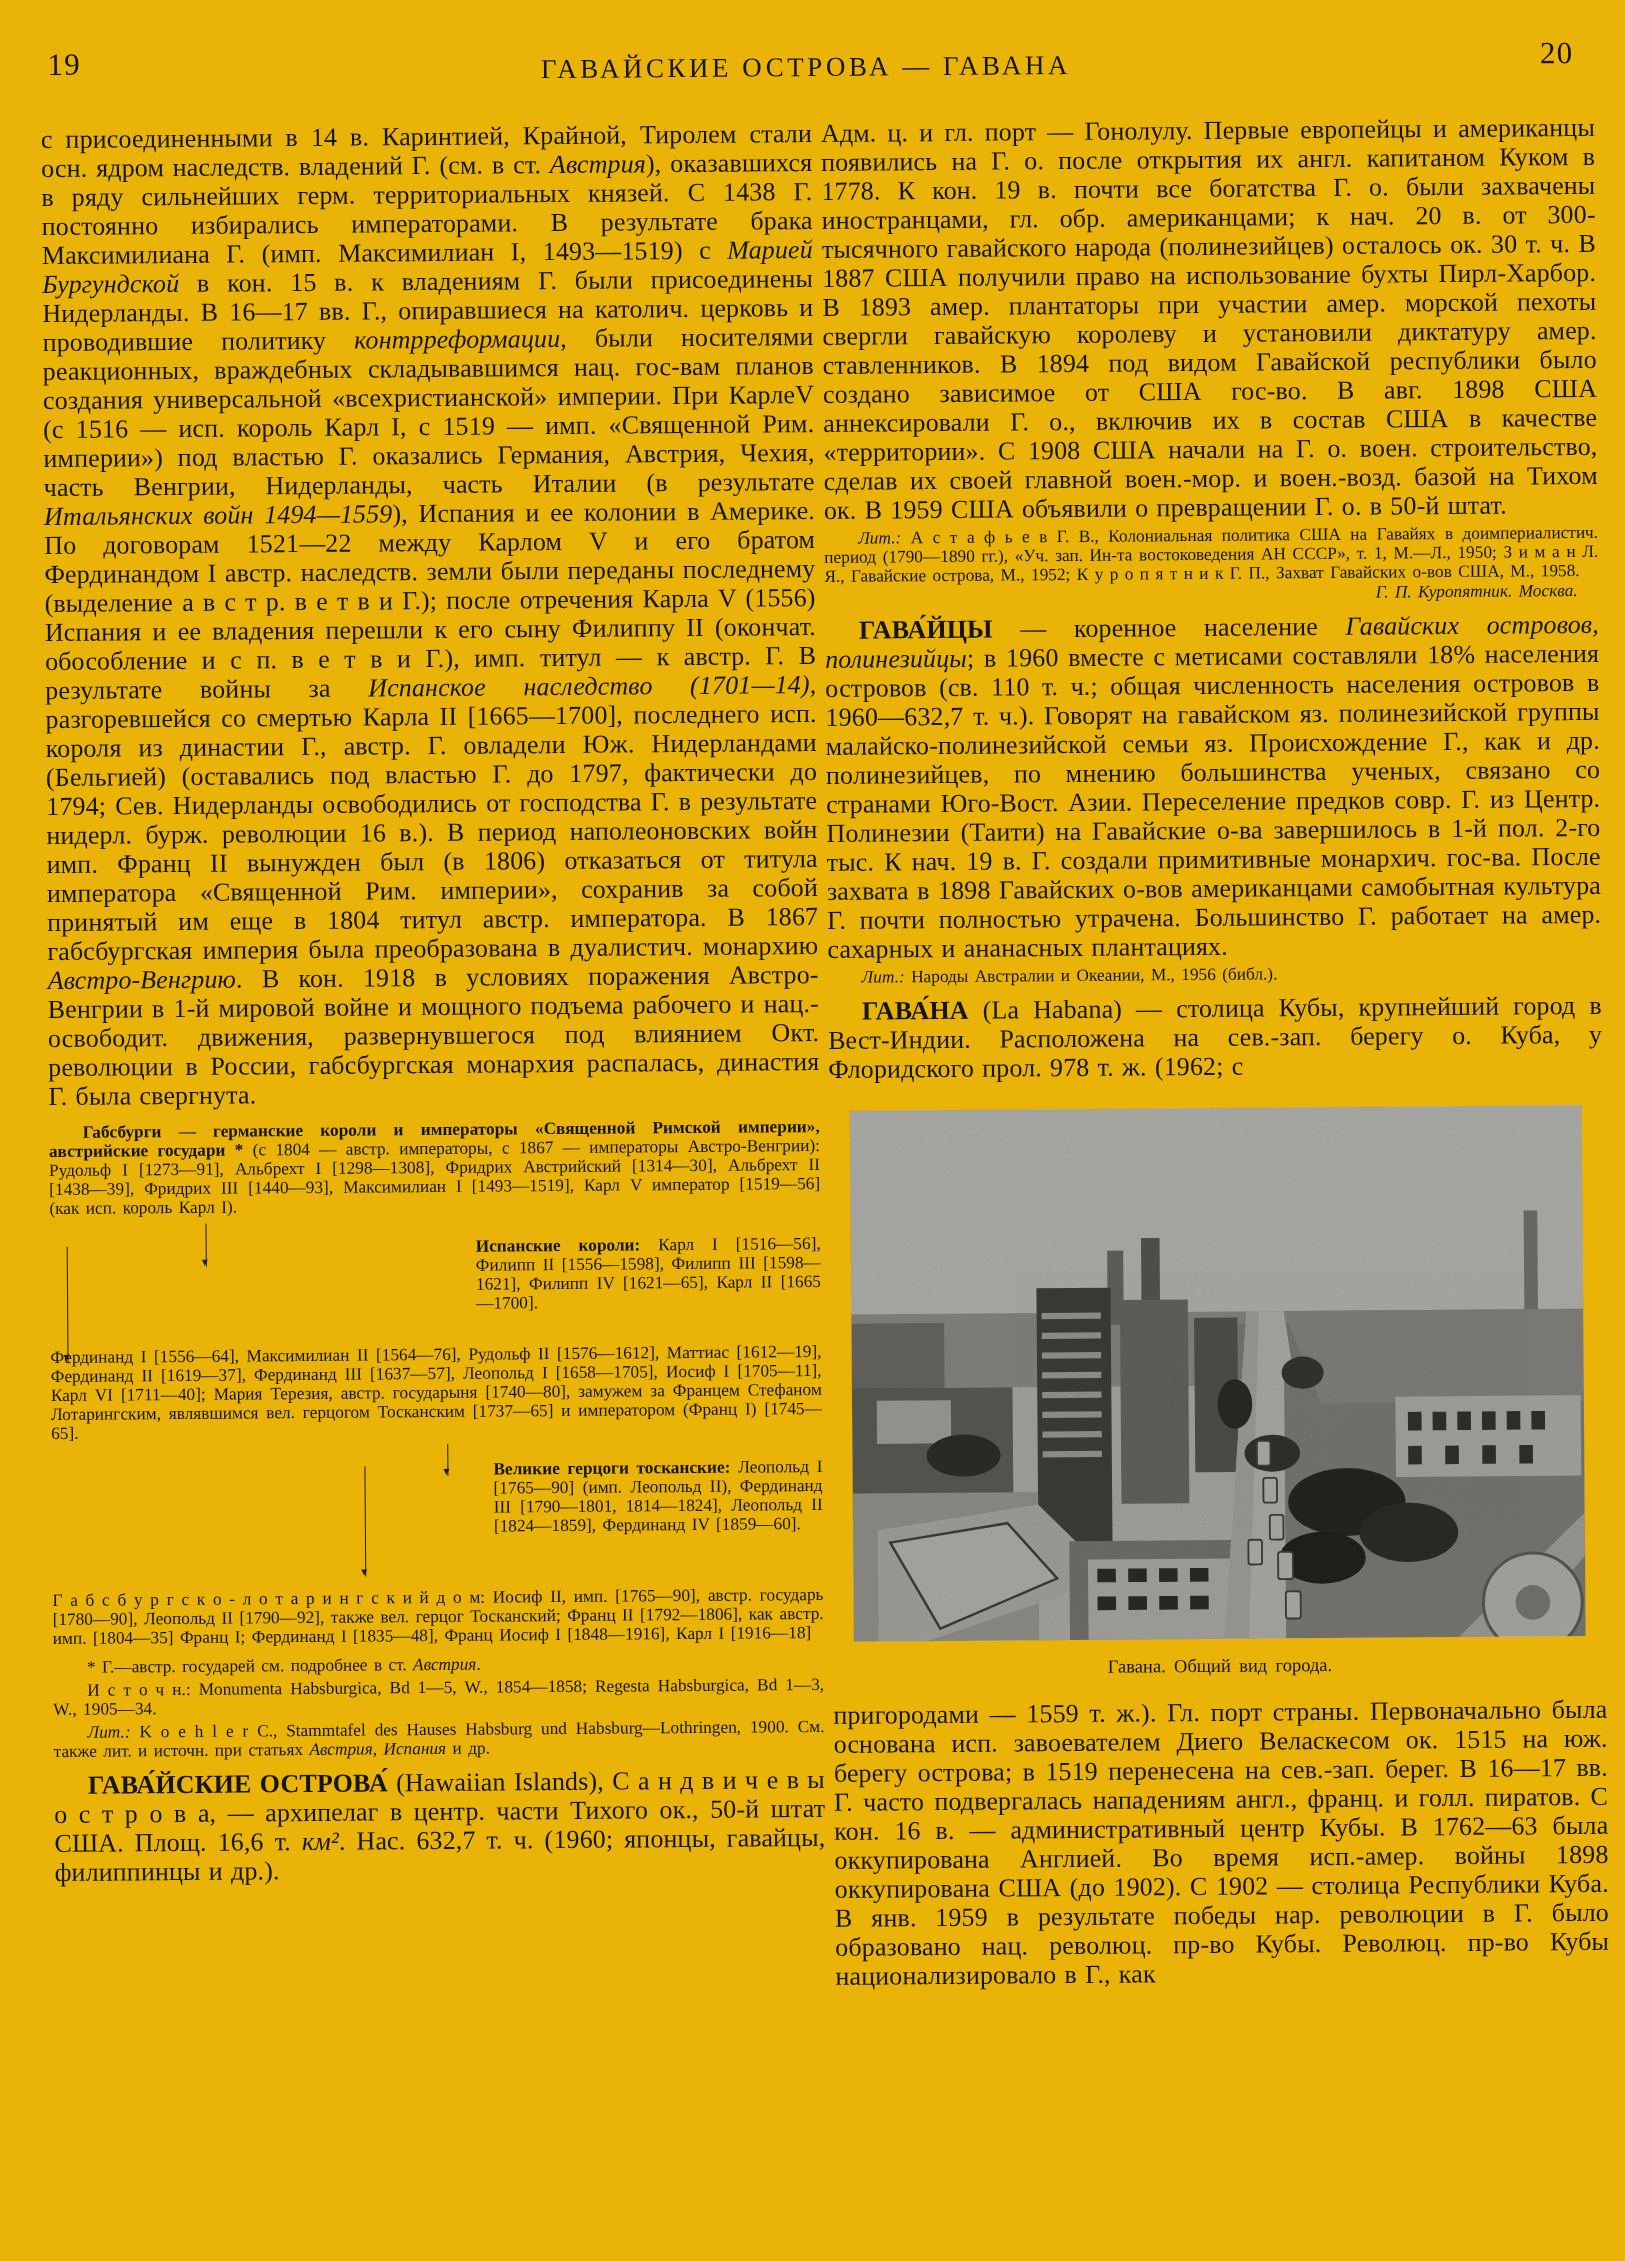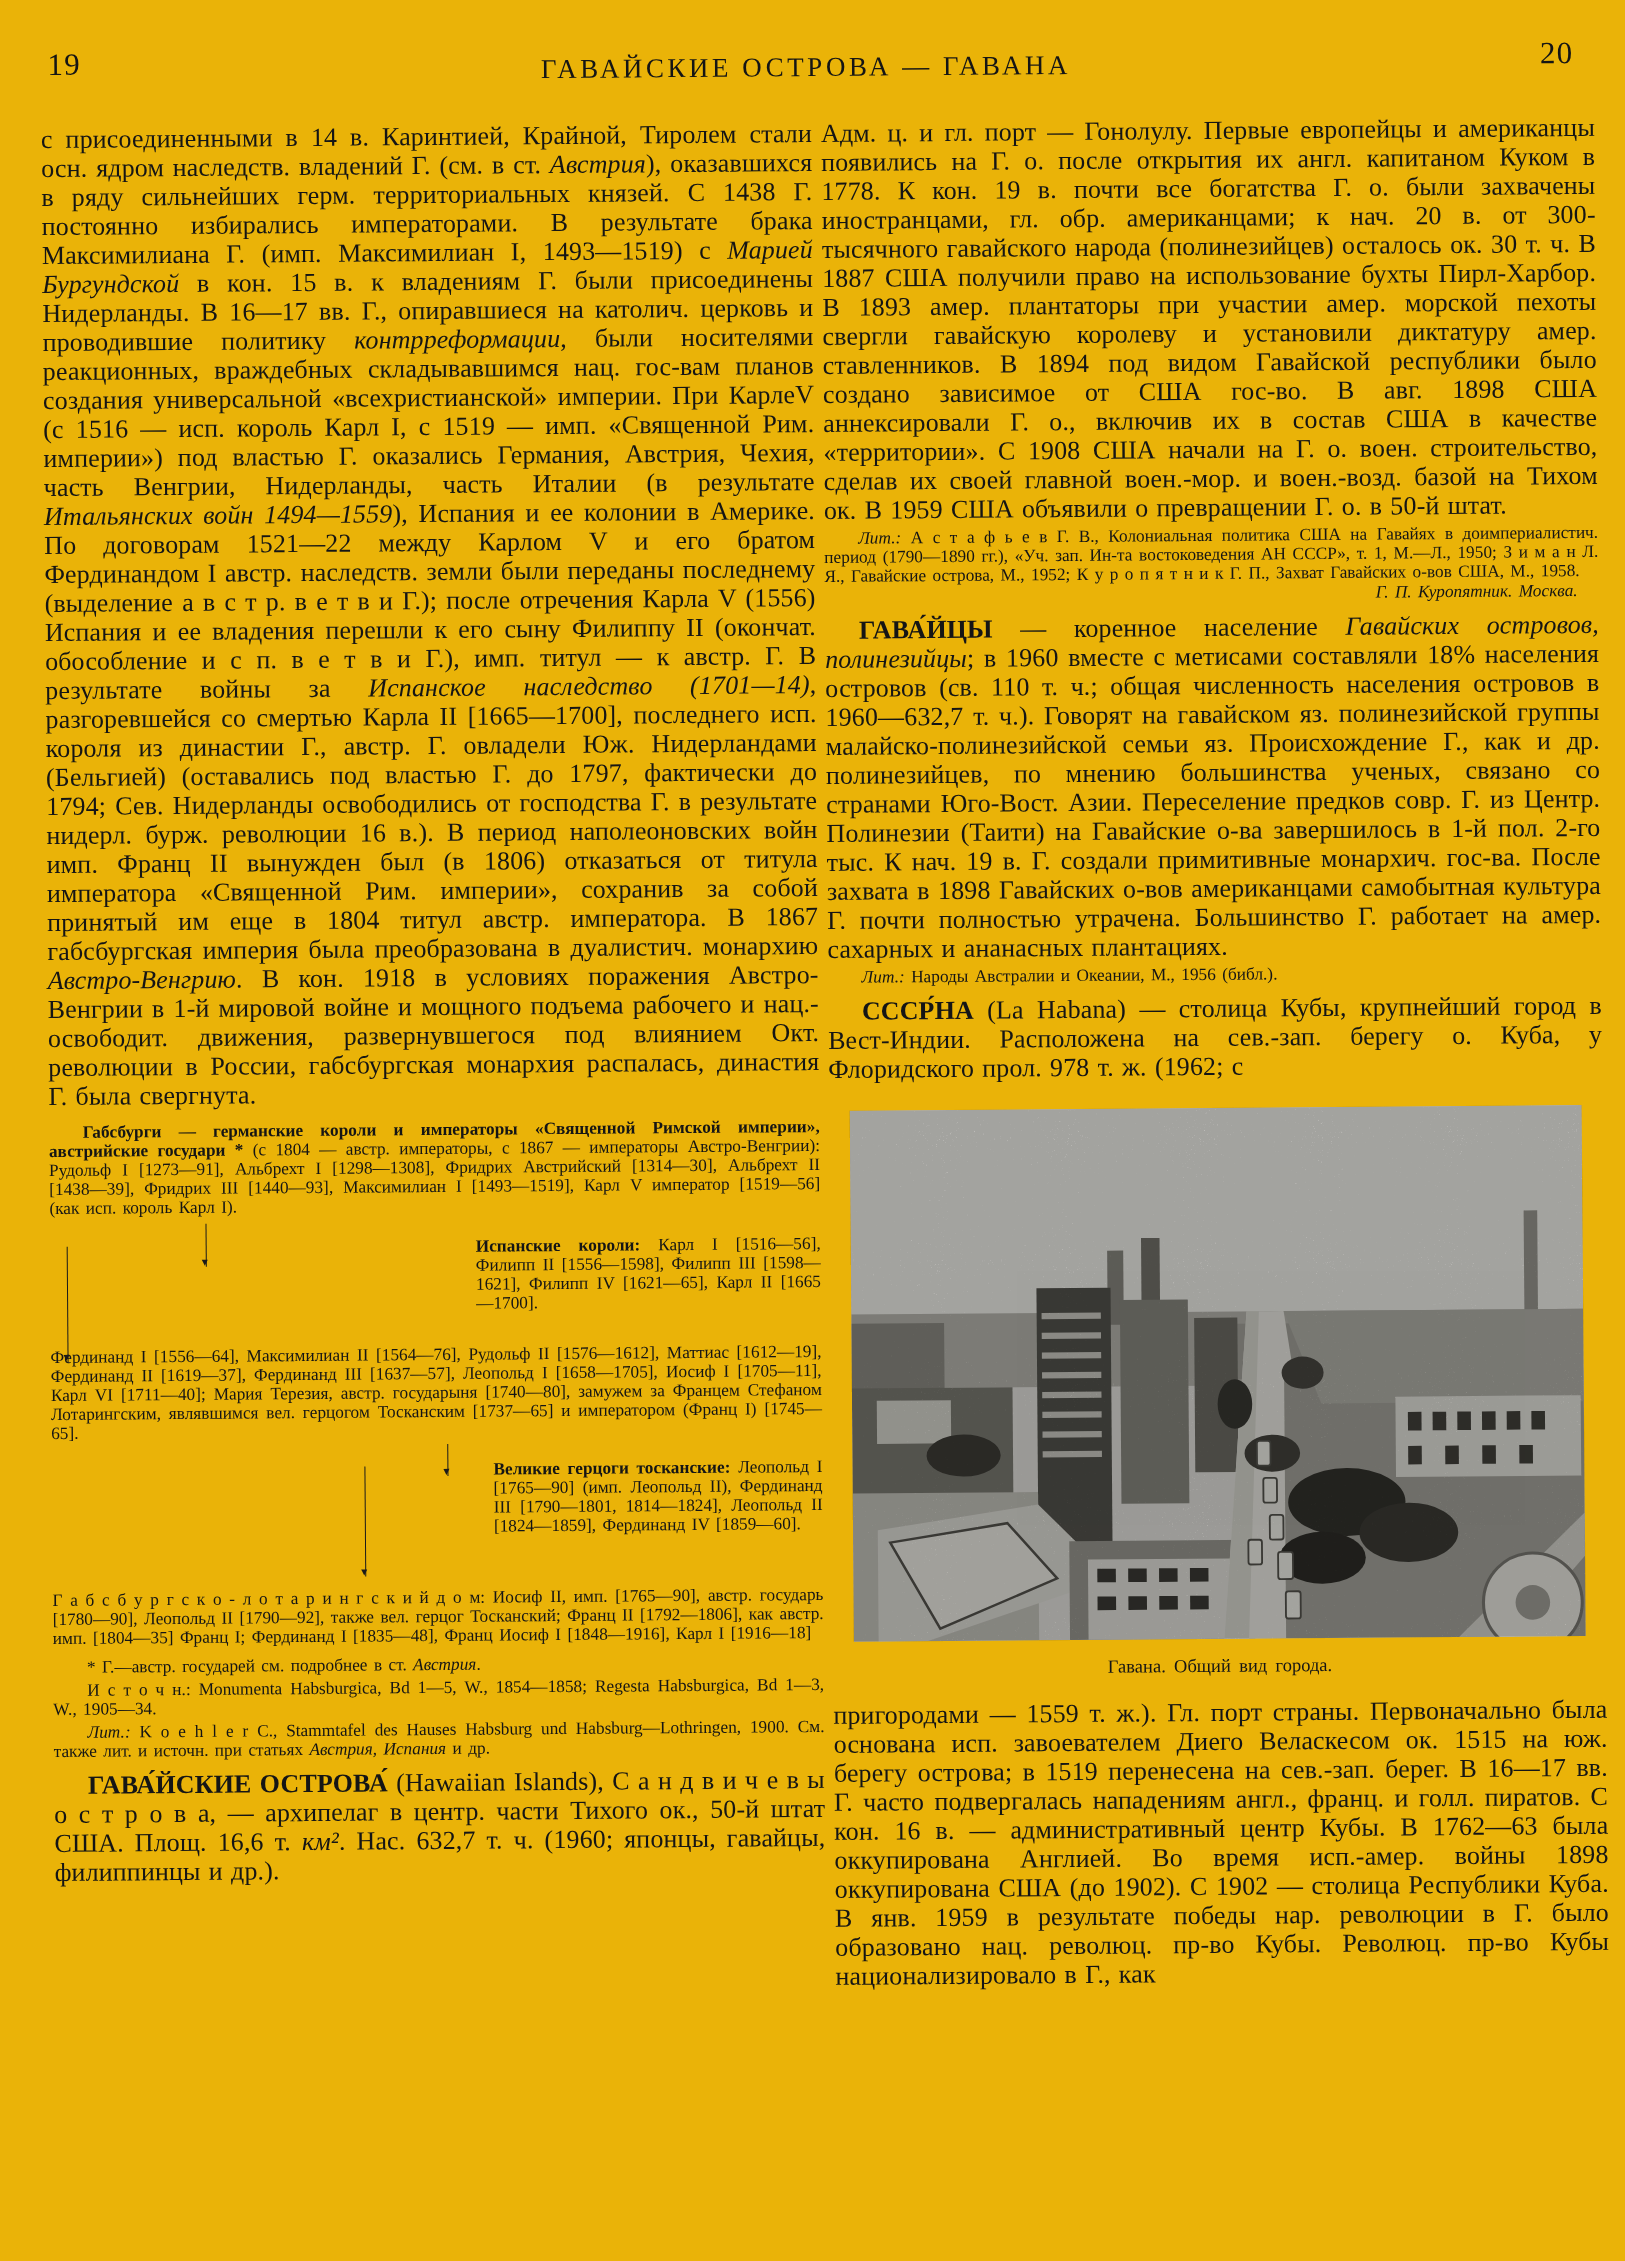--- a/index.html
+++ b/index.html
@@ -113,21 +113,21 @@
     </div>
 
     <div class="col col-right">
       <p class="p-main"><span>Адм. ц. и гл. порт — Гонолулу. Первые европейцы и американцы появились на Г. о. после открытия их англ. капитаном Куком в 1778. К кон. 19 в. почти все богатства Г. о. были захвачены иностранцами, гл. обр. американцами; к нач. 20 в. от 300-тысячного гавайского народа (полинезийцев) осталось ок. 30 т. ч. В 1887 США получили право на использование бухты Пирл-Харбор. В 1893 амер. плантаторы при участии амер. морской пехоты свергли гавайскую королеву и установили диктатуру амер. ставленников. В 1894 под видом Гавайской республики было создано зависимое от США гос-во. В авг. 1898 США аннексировали Г. о., включив их в состав США в качестве «территории». С 1908 США начали на Г. о. воен. строительство, сделав их своей главной воен.-мор. и воен.-возд. базой на Тихом ок. В 1959 США объявили о превращении Г. о. в 50-й штат.</span></p>
       <p class="p-small indent lit-block"><span class="seg-i">Лит.:</span><span> А с т а ф ь е в  Г. В., Колониальная политика США на Гавайях в доимпериалистич. период (1790—1890 гг.), «Уч. зап. Ин-та востоковедения АН СССР», т. 1, М.—Л., 1950; З и м а н  Л. Я., Гавайские острова, М., 1952; К у р о п я т н и к  Г. П., Захват Гавайских о-вов США, М., 1958.</span></p>
       <p class="p-small signature">Г. П. Куропятник. Москва.</p>
 
       <p class="p-main indent entry"><span class="seg-b">ГАВА́ЙЦЫ</span><span> — коренное население </span><span class="seg-i">Гавайских островов, полинезийцы</span><span>; в 1960 вместе с метисами составляли 18% населения островов (св. 110 т. ч.; общая численность населения островов в 1960—632,7 т. ч.). Говорят на гавайском яз. полинезийской группы малайско-полинезийской семьи яз. Происхождение Г., как и др. полинезийцев, по мнению большинства ученых, связано со странами Юго-Вост. Азии. Переселение предков совр. Г. из Центр. Полинезии (Таити) на Гавайские о-ва завершилось в 1-й пол. 2-го тыс. К нач. 19 в. Г. создали примитивные монархич. гос-ва. После захвата в 1898 Гавайских о-вов американцами самобытная культура Г. почти полностью утрачена. Большинство Г. работает на амер. сахарных и ананасных плантациях.</span></p>
       <p class="p-small indent lit-block"><span class="seg-i">Лит.:</span><span> Народы Австралии и Океании, М., 1956 (библ.).</span></p>
 
-      <p class="p-main indent entry"><span class="seg-b">СССР́НА</span><span> (La Habana) — столица Кубы, крупнейший город в Вест-Индии. Расположена на сев.-зап. берегу о. Куба, у Флоридского прол. 978 т. ж. (1962; с</span></p>
+      <p class="p-main indent entry"><span class="seg-b">ГАВА́НА</span><span> (La Habana) — столица Кубы, крупнейший город в Вест-Индии. Расположена на сев.-зап. берегу о. Куба, у Флоридского прол. 978 т. ж. (1962; с</span></p>
 
       <figure class="photo-fig" style="margin-top:27px">
         <svg viewBox="0 0 1185 860" role="img">
           <defs>
             <filter id="grain" x="0" y="0" width="100%" height="100%">
               <feTurbulence type="fractalNoise" baseFrequency="0.8" numOctaves="2" result="n"></feTurbulence>
               <feColorMatrix in="n" type="matrix" values="0 0 0 0 0  0 0 0 0 0  0 0 0 0 0  0.8 0.8 0.8 0 0"></feColorMatrix>
             </filter>
           </defs>
 

